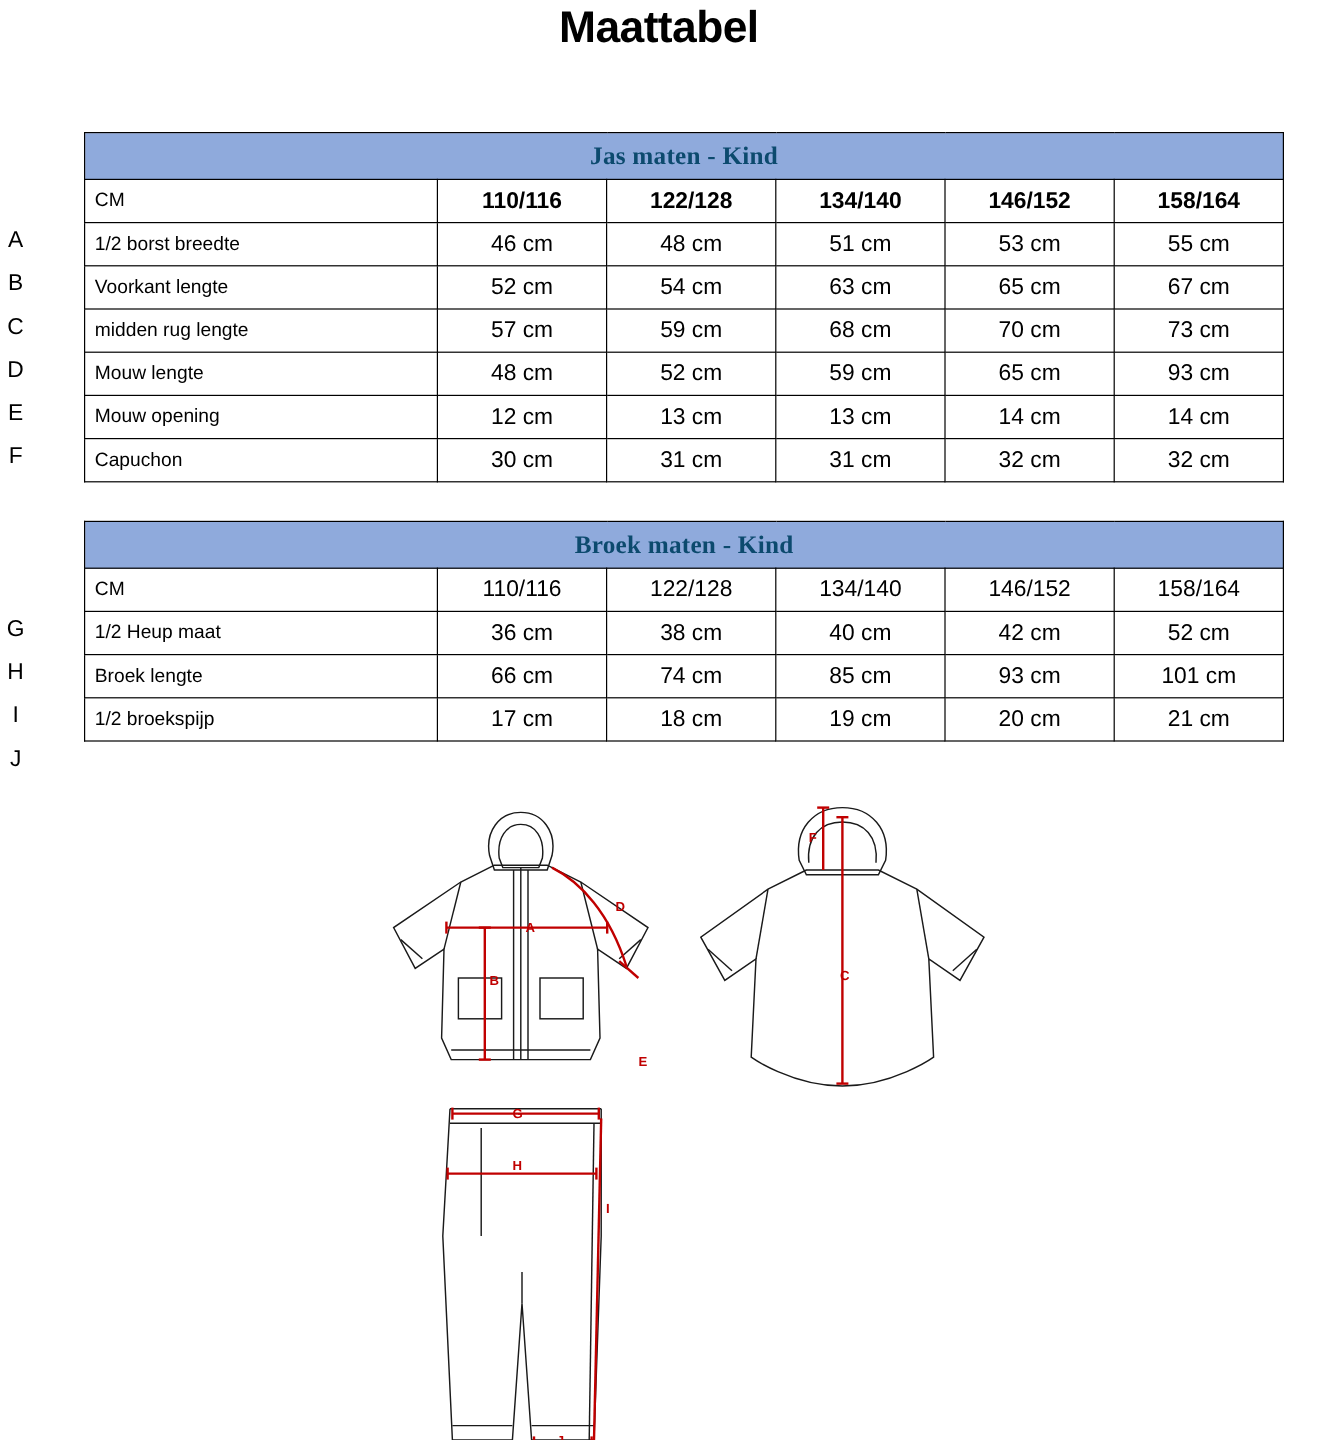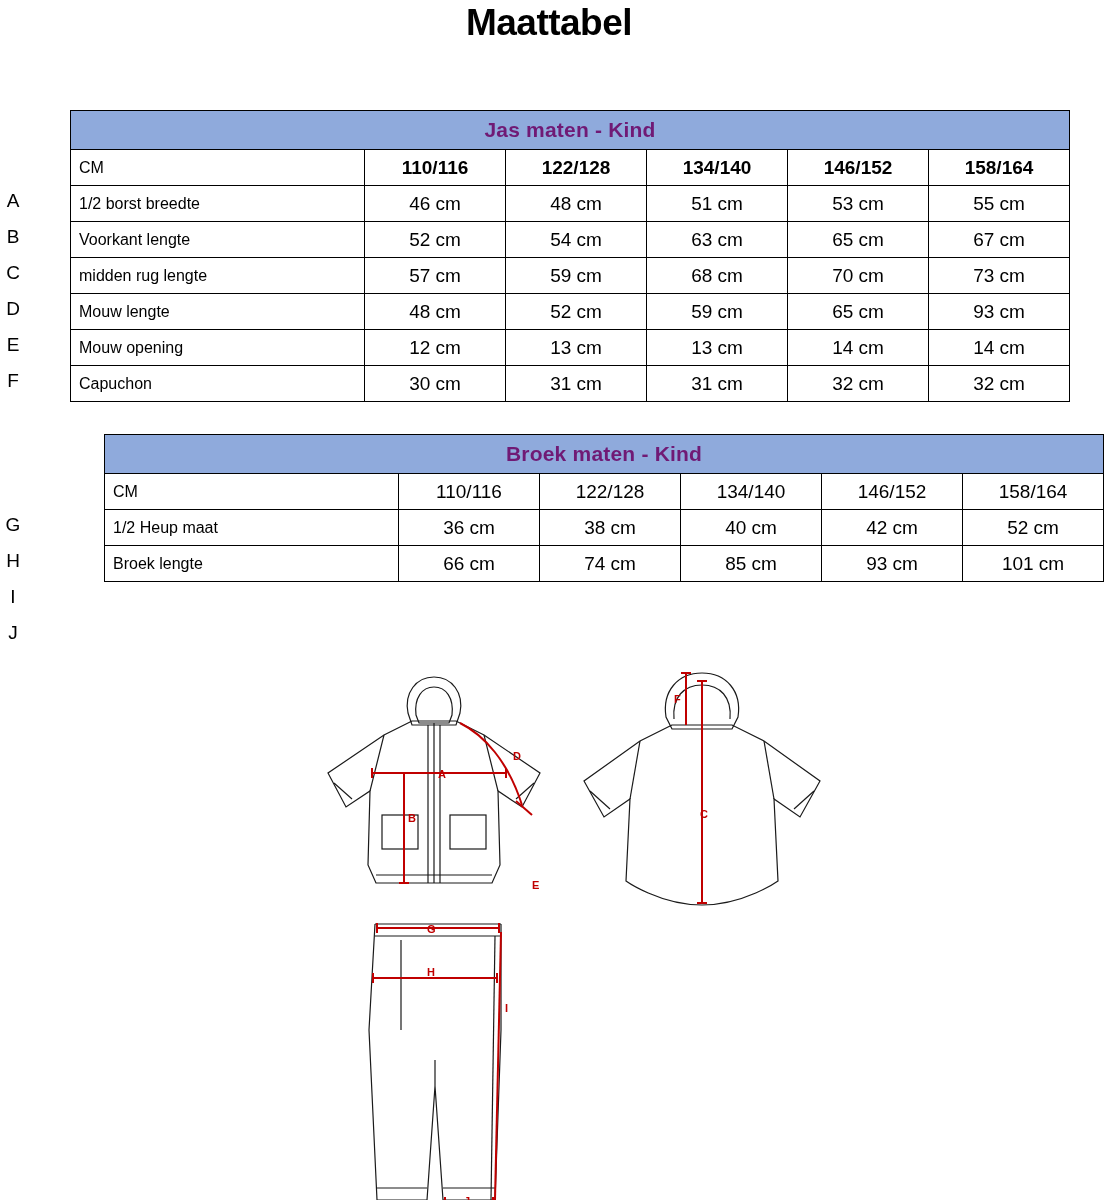--- a/index.html
+++ b/index.html
@@ -27,21 +27,21 @@
     line-height: 46px;
   }
 
   
   .table-wrap {
     position: absolute;
     left: 70px;
     width: 1000px;
   }
   #jas-wrap { top: 110px; }
-  #broek-wrap { top: 434px; margin-left: 34px; }
+  #broek-wrap { top: 434px; }
 
   table.size-table {
     border-collapse: collapse;
     width: 1000px;
     table-layout: fixed;
   }
   table.size-table td, table.size-table th {
     border: 1px solid #000000;
     height: 35px;
     font-size: 19px;
@@ -49,22 +49,23 @@
     padding: 0 6px;
     text-align: center;
     vertical-align: middle;
     background: #ffffff;
   }
   table.size-table .banner {
     background: #8faadc;
     font-weight: bold;
     font-size: 21px;
     height: 38px;
-    color: #701a75;
+    color: #0c4a6e;
     letter-spacing: 0.2px;
+    font-family: Liberation Serif, serif;
   }
   table.size-table td.rowlabel {
     text-align: left;
     padding-left: 8px;
     font-size: 16px;
   }
   table.size-table tr.header-row td {
     font-weight: bold;
   }
   table.size-table tr.header-row td.rowlabel {
@@ -225,20 +226,28 @@
         <td>52 cm</td>
       </tr>
       <tr>
         <td class="rowlabel">Broek lengte</td>
         <td>66 cm</td>
         <td>74 cm</td>
         <td>85 cm</td>
         <td>93 cm</td>
         <td>101 cm</td>
       </tr>
+      <tr>
+        <td class="rowlabel">1/2 broekspijp</td>
+        <td>17 cm</td>
+        <td>18 cm</td>
+        <td>19 cm</td>
+        <td>20 cm</td>
+        <td>21 cm</td>
+      </tr>
     </tbody>
   </table>
 </div>
 
 <div class="figures">
 
   <svg width="300" height="270" viewBox="0 0 300 270" style="position:absolute; left:300px; top:5px;">
     <g fill="none" stroke="#1a1a1a" stroke-width="1.2">
 
       <path d="M108 48 C104 28 116 12 134 12 C152 12 164 28 160 48 L156 60 L112 60 Z"></path>

